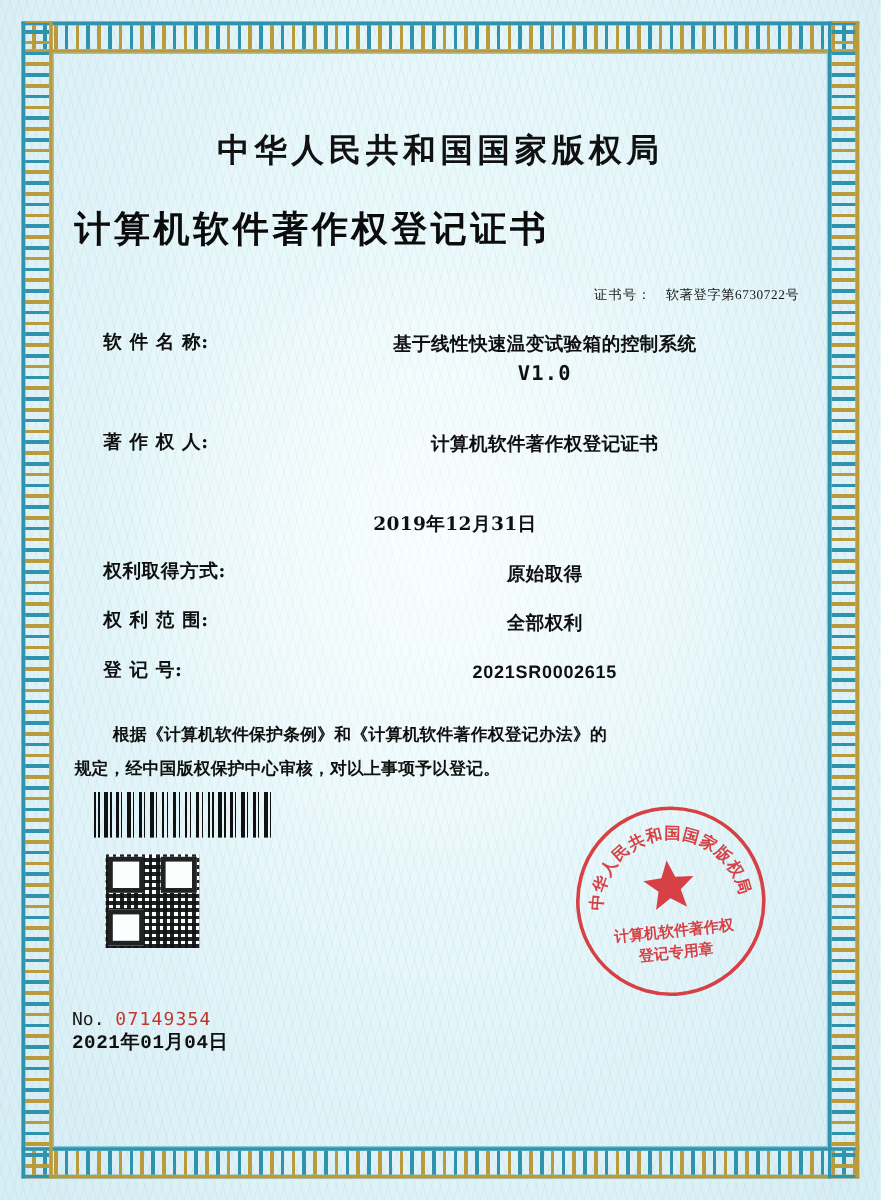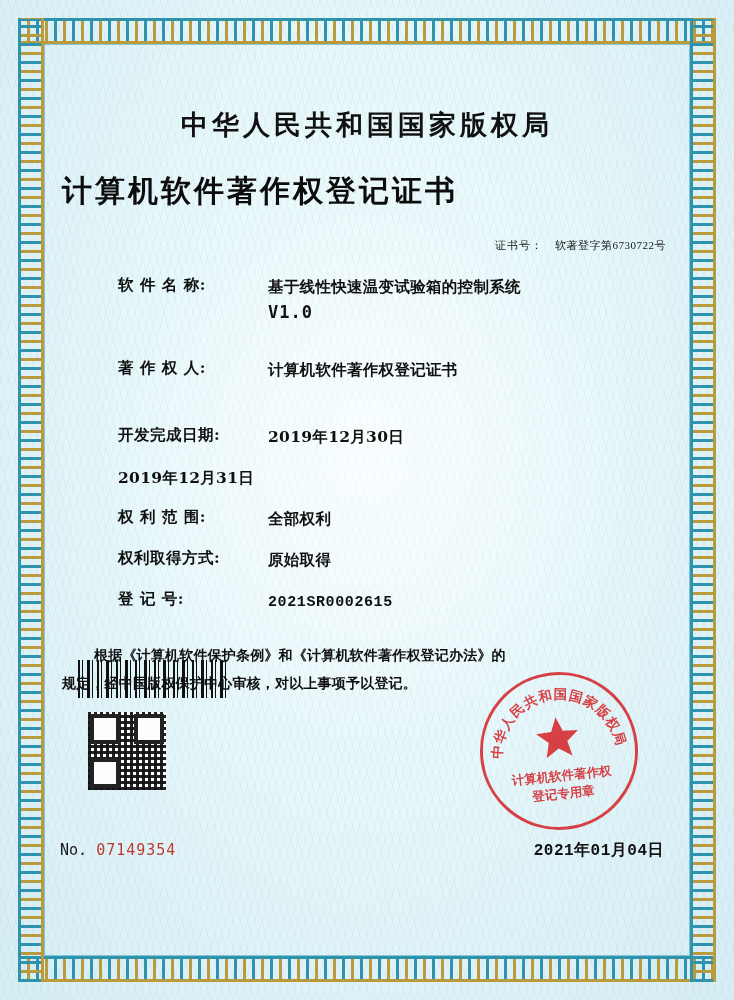--- a/index.html
+++ b/index.html
@@ -144,44 +144,44 @@
   .fields {
     margin-top: 22px;
     padding-left: 24px;
   }
   .field-row {
     display: flex;
     align-items: flex-start;
     margin-bottom: 17px;
     font-size: 15.5px;
     color: #101010;
-    margin-left: 32px;
   }
   .field-label {
     width: 150px;
     flex: 0 0 150px;
     letter-spacing: 0.5px;
     font-family: "DejaVu Serif", serif;
     font-weight: 600;
   }
   .field-value {
     flex: 1;
     font-family: "DejaVu Serif", serif;
     font-weight: 600;
     letter-spacing: 0.3px;
     line-height: 1.55;
+    text-align: center;
   }
   .field-value .v2 {
     display: block;
     font-family: "DejaVu Sans Mono", monospace;
     font-size: 17px;
     letter-spacing: 1px;
   }
   .field-value .mono {
-    font-family: Liberation Mono, monospace;
+    font-family: Liberation Sans, sans-serif;
     font-size: 15px;
     letter-spacing: 0.6px;
   }
 
   .gap-sm { height: 16px; }
   .gap-md { height: 26px; }
 
   .statement {
     margin-top: 26px;
     font-size: 14px;
@@ -286,20 +286,21 @@
   }
 
   .footer {
     position: absolute;
     left: 60px;
     right: 40px;
     top: 840px;
     display: flex;
     justify-content: space-between;
     align-items: baseline;
+    flex-direction: column;
   }
   .serial {
     font-size: 15px;
     color: #1a1a1a;
     font-family: "DejaVu Sans Mono", monospace;
   }
   .serial .num { color: #c0392b; letter-spacing: 1px; }
   .issue-date {
     font-size: 16px;
     color: #101010;
@@ -345,37 +346,33 @@
 
       <div class="gap-sm"></div>
 
       <div class="field-row">
         <div class="field-label">著 作 权 人:</div>
         <div class="field-value">计算机软件著作权登记证书</div>
       </div>
 
       <div class="gap-md"></div>
 
-      <div class="field-row">
-        <div class="field-label">开发完成日期:</div>
-        <div class="field-value">2019年12月30日</div>
-      </div>
 
       <div class="field-row">
         <div class="field-value">2019年12月31日</div>
+      </div>
+
+      <div class="field-row">
+        <div class="field-label">权利取得方式:</div>
+        <div class="field-value">原始取得</div>
       </div>
 
       <div class="field-row">
         <div class="field-label">权 利 范 围:</div>
         <div class="field-value">全部权利</div>
-      </div>
-
-      <div class="field-row">
-        <div class="field-label">权利取得方式:</div>
-        <div class="field-value">原始取得</div>
       </div>
 
       <div class="field-row">
         <div class="field-label">登 记 号:</div>
         <div class="field-value">
           <span class="mono">2021SR0002615</span>
         </div>
       </div>
 
     </div>

